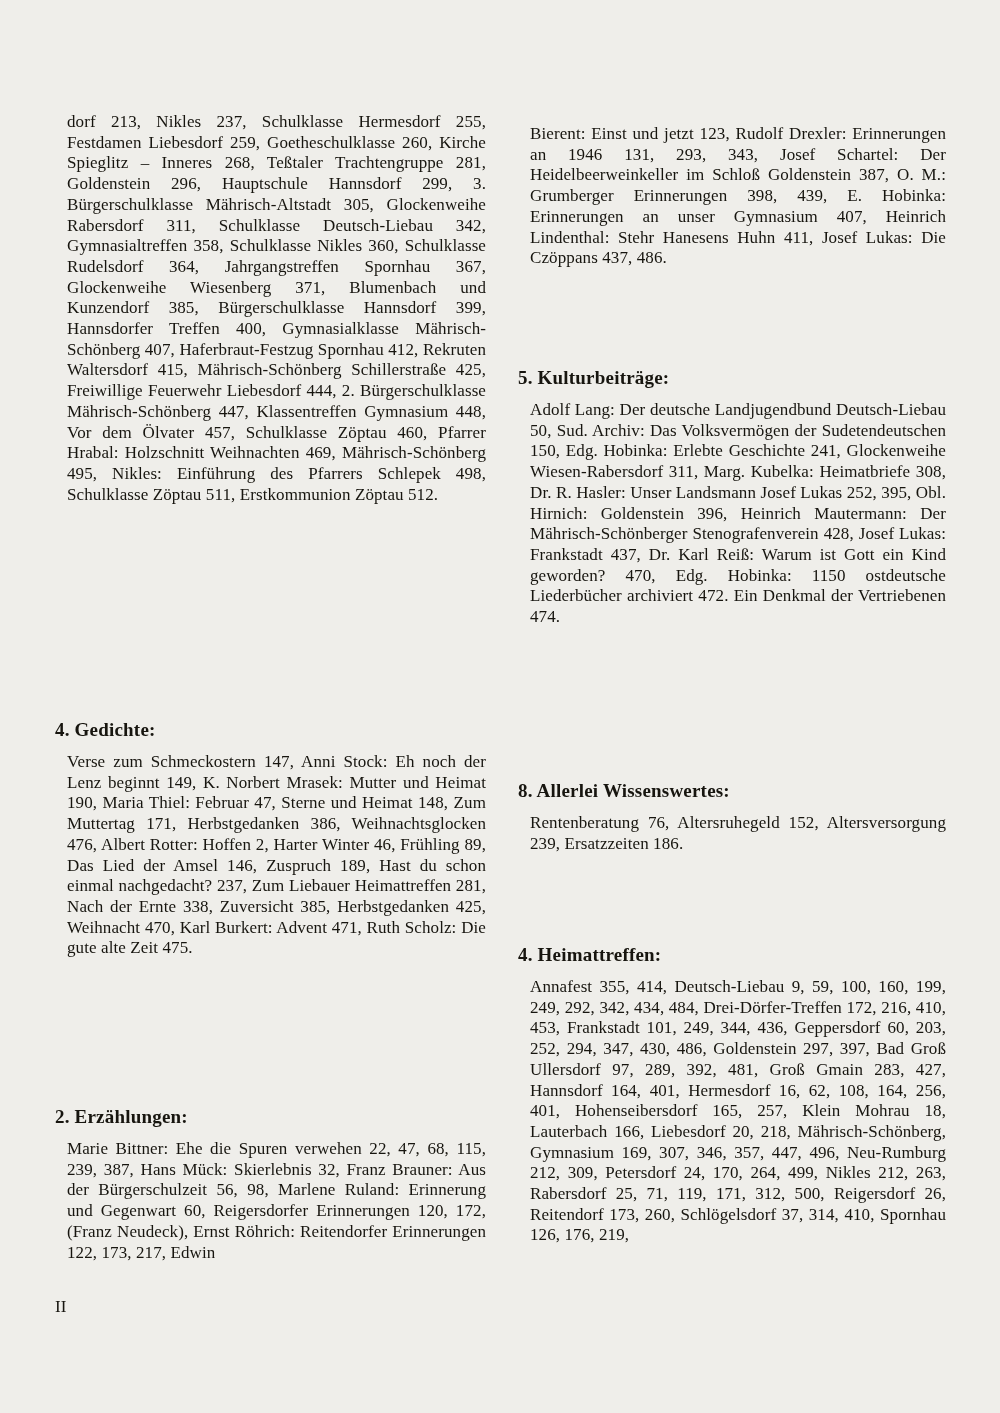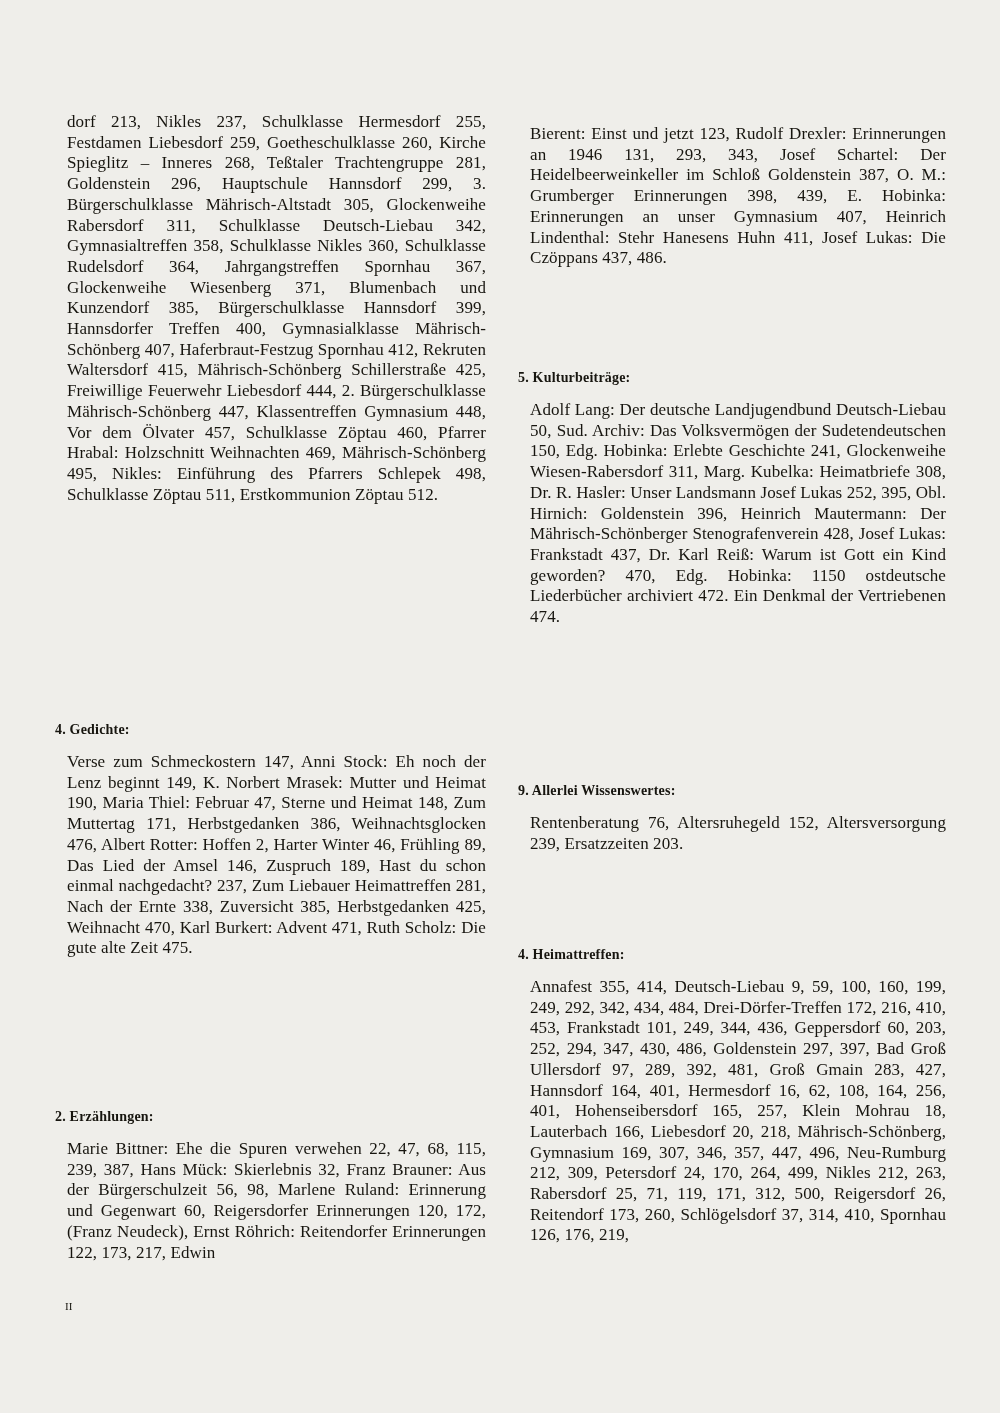--- a/index.html
+++ b/index.html
@@ -32,29 +32,28 @@
     margin: 12px;
     font-size: 17px;
     line-height: 20.7px;
     text-align: justify;
     letter-spacing: 0.1px;
     hyphens: auto;
     -webkit-hyphens: auto;
   }
   .section-heading {
     margin: 0 0 7px 0;
-    font-size: 14px;
+    font-size: 19px;
     line-height: 21px;
     font-weight: bold;
     letter-spacing: 0.2px;
   }
   .page-number {
-    font-size: 11px;
+    font-size: 17px;
     line-height: 21px;
-    margin-left: 10px;
   }
 </style>
 </head>
 <body>
 
 <div class="page">
 
   <div class="column column-left">
 
     <p class="block body-text" style="top:100px">dorf 213, Nikles 237, Schulklasse Hermesdorf 255, Festdamen Liebesdorf 259, Goetheschulklasse 260, Kirche Spieglitz – Inneres 268, Teßtaler Trachtengruppe 281, Goldenstein 296, Hauptschule Hannsdorf 299, 3. Bürgerschulklasse Mährisch-Altstadt 305, Glockenweihe Rabersdorf 311, Schulklasse Deutsch-Liebau 342, Gymnasialtreffen 358, Schulklasse Nikles 360, Schulklasse Rudelsdorf 364, Jahrgangstreffen Spornhau 367, Glockenweihe Wiesenberg 371, Blumenbach und Kunzendorf 385, Bürgerschulklasse Hannsdorf 399, Hannsdorfer Treffen 400, Gymnasialklasse Mährisch-Schönberg 407, Haferbraut-Festzug Spornhau 412, Rekruten Waltersdorf 415, Mährisch-Schönberg Schillerstraße 425, Freiwillige Feuerwehr Liebesdorf 444, 2. Bürgerschulklasse Mährisch-Schönberg 447, Klassentreffen Gymnasium 448, Vor dem Ölvater 457, Schulklasse Zöptau 460, Pfarrer Hrabal: Holzschnitt Weihnachten 469, Mährisch-Schönberg 495, Nikles: Einführung des Pfarrers Schlepek 498, Schulklasse Zöptau 511, Erstkommunion Zöptau 512.</p>
@@ -76,22 +75,22 @@
   <div class="column column-right">
 
     <p class="block body-text" style="top:112px">Bierent: Einst und jetzt 123, Rudolf Drexler: Erinnerungen an 1946 131, 293, 343, Josef Schartel: Der Heidelbeerweinkeller im Schloß Goldenstein 387, O. M.: Grumberger Erinnerungen 398, 439, E. Hobinka: Erinnerungen an unser Gymnasium 407, Heinrich Lindenthal: Stehr Hanesens Huhn 411, Josef Lukas: Die Czöppans 437, 486.</p>
 
     <section class="block" style="top:367px">
       <h2 class="section-heading">5. Kulturbeiträge:</h2>
       <p class="body-text">Adolf Lang: Der deutsche Landjugendbund Deutsch-Liebau 50, Sud. Archiv: Das Volksvermögen der Sudetendeutschen 150, Edg. Hobinka: Erlebte Geschichte 241, Glockenweihe Wiesen-Rabersdorf 311, Marg. Kubelka: Heimatbriefe 308, Dr. R. Hasler: Unser Landsmann Josef Lukas 252, 395, Obl. Hirnich: Goldenstein 396, Heinrich Mautermann: Der Mährisch-Schönberger Stenografenverein 428, Josef Lukas: Frankstadt 437, Dr. Karl Reiß: Warum ist Gott ein Kind geworden? 470, Edg. Hobinka: 1150 ostdeutsche Liederbücher archiviert 472. Ein Denkmal der Vertriebenen 474.</p>
     </section>
 
     <section class="block" style="top:780px">
-      <h2 class="section-heading">9. Allerlei Wissenswertes:</h2>
-      <p class="body-text">Rentenberatung 76, Altersruhegeld 152, Altersversorgung 239, Ersatzzeiten 203.</p>
+      <h2 class="section-heading">8. Allerlei Wissenswertes:</h2>
+      <p class="body-text">Rentenberatung 76, Altersruhegeld 152, Altersversorgung 239, Ersatzzeiten 186.</p>
     </section>
 
     <section class="block" style="top:944px">
       <h2 class="section-heading">4. Heimattreffen:</h2>
       <p class="body-text">Annafest 355, 414, Deutsch-Liebau 9, 59, 100, 160, 199, 249, 292, 342, 434, 484, Drei-Dörfer-Treffen 172, 216, 410, 453, Frankstadt 101, 249, 344, 436, Geppersdorf 60, 203, 252, 294, 347, 430, 486, Goldenstein 297, 397, Bad Groß Ullersdorf 97, 289, 392, 481, Groß Gmain 283, 427, Hannsdorf 164, 401, Hermesdorf 16, 62, 108, 164, 256, 401, Hohenseibersdorf 165, 257, Klein Mohrau 18, Lauterbach 166, Liebesdorf 20, 218, Mährisch-Schönberg, Gymnasium 169, 307, 346, 357, 447, 496, Neu-Rumburg 212, 309, Petersdorf 24, 170, 264, 499, Nikles 212, 263, Rabersdorf 25, 71, 119, 171, 312, 500, Reigersdorf 26, Reitendorf 173, 260, Schlögelsdorf 37, 314, 410, Spornhau 126, 176, 219,</p>
     </section>
 
   </div>
 
 </div>

